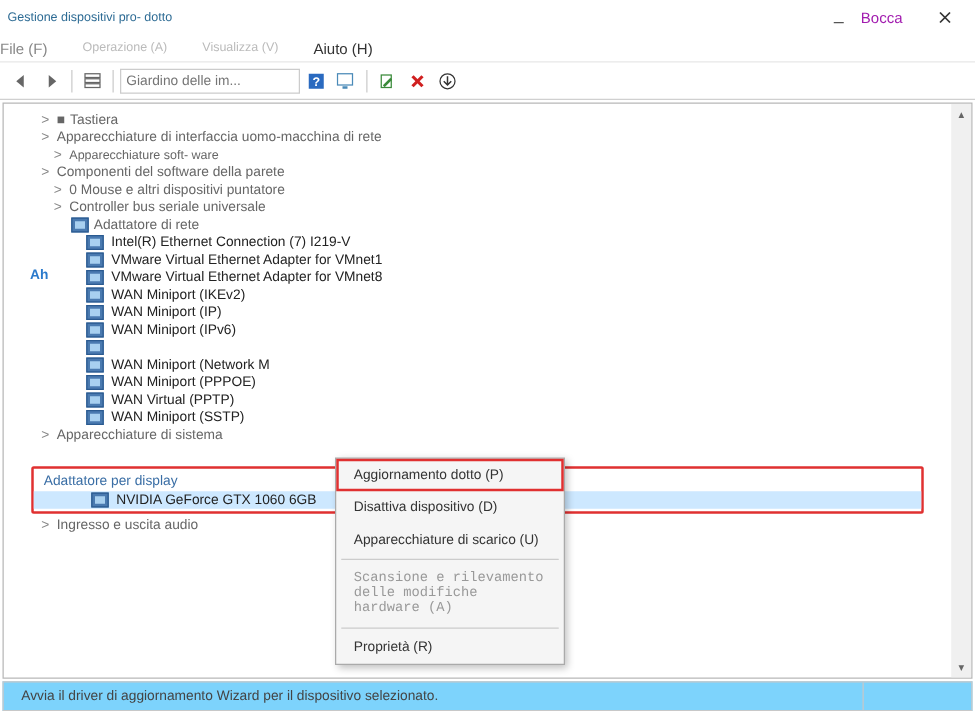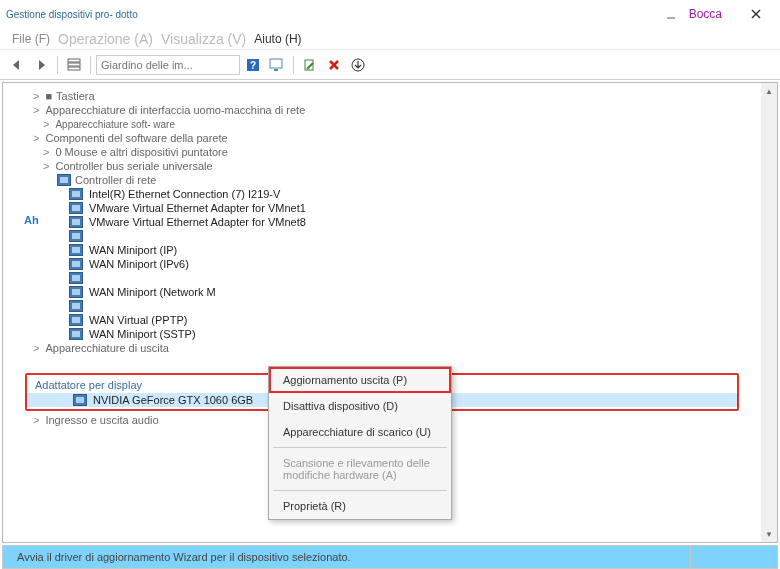--- a/index.html
+++ b/index.html
@@ -5,23 +5,23 @@
 * { margin:0; padding:0; box-sizing:border-box; font-family:"Segoe UI",Tahoma,sans-serif; }
 body { width:780px; height:569px; background:#fff; overflow:hidden; position:relative; font-size:12px; }
 
 .title-bar { height:28px; display:flex; align-items:center; padding:0 6px; color:#666; }
 .title-text { color:#2d6b94; font-size:10px; line-height:11px; max-width:140px; flex:0 0 auto; }
 .title-spacer { flex:1; }
 .title-user { color:#a21caf; font-size:12px; margin-right:16px; }
 .title-btn { width:36px; height:28px; display:flex; align-items:center; justify-content:center; cursor:pointer; }
 .title-btn svg { width:12px; height:12px; }
 
-.menu-bar { height:22px; display:flex; align-items:center; gap:8px; padding:0 12px; color:#888; font-size:12px; border-bottom:1px solid #e8e8e8; }
+.menu-bar { height:22px; display:flex; align-items:center; gap:28px; padding:0 0; color:#888; font-size:12px; border-bottom:1px solid #e8e8e8; }
 .menu-item { cursor:pointer; }
-.menu-item.dim { color:#bbb; font-size:14px; }
+.menu-item.dim { color:#bbb; font-size:10px; }
 .menu-item.active { color:#333; }
 
 .tool-bar { height:30px; display:flex; align-items:center; gap:2px; padding:0 6px; border-bottom:1px solid #d0d0d0; }
 .tool-btn { width:22px; height:22px; display:flex; align-items:center; justify-content:center; cursor:pointer; border:1px solid transparent; }
 .tool-sep { width:1px; height:18px; background:#ccc; margin:0 3px; }
 .tool-input { height:20px; border:1px solid #ccc; padding:0 4px; font-size:11px; color:#aaa; width:144px; }
 
 .tree-area { position:absolute; top:82px; left:2px; right:2px; bottom:26px; border:1px solid #b8b8b8; overflow:hidden; }
 .tree-scroll { position:absolute; right:0; top:0; bottom:0; width:16px; background:#f0f0f0; }
 .tree-scroll .arrow { position:absolute; width:16px; height:16px; display:flex; align-items:center; justify-content:center; font-size:9px; color:#666; }
@@ -36,21 +36,21 @@
 .dev-icon { width:14px; height:12px; background:#4a7ab0; border:1px solid #2a5a90; display:inline-block; position:relative; }
 .dev-icon:after { content:""; position:absolute; inset:2px; background:#a8d0f0; }
 
 .hl-red { border:2px solid #e03030; border-radius:2px; }
 .section-head { padding:2px 0 2px 28px; color:#3a6ea5; font-size:11px; }
 .section-hl { margin:2px 22px 2px 22px; }
 
 .ctx-menu { position:absolute; left:268px; top:366px; width:184px; background:#f5f5f5; border:1px solid #aaa; box-shadow:2px 2px 6px rgba(0,0,0,0.25); }
 .ctx-item { padding:5px 12px; font-size:11px; color:#333; cursor:pointer; border:2px solid transparent; }
 .ctx-item.hl { border:2px solid #e03030; }
-.ctx-item.dim { color:#999; }
+.ctx-item.dim { color:#999;font-family:Liberation Mono, monospace; }
 .ctx-sep { height:1px; background:#ccc; margin:2px 4px; }
 
 .status-bar { position:absolute; bottom:0; left:2px; right:2px; height:24px; border:1px solid #c8c8c8; display:flex; align-items:center; padding:0 6px; font-size:11px; color:#444; background:#7dd3fc; }
 .status-seg { border-right:1px solid #c8c8c8; height:100%; display:flex; align-items:center; padding:0 8px; flex:1; }
 .status-seg.last { flex:0 0 80px; border-right:none; }
 
 .ah-badge { position:absolute; left:24px; top:214px; color:#2a7acc; font-size:11px; font-weight:bold; }
 </style>
 </head>
 <body>
@@ -153,68 +153,70 @@
     <div class="tree-row" style="padding-left:40px">
         <span class="exp">&gt;</span>
         <span>0 Mouse e altri dispositivi puntatore</span>
       </div>
     <div class="tree-row" style="padding-left:40px">
         <span class="exp">&gt;</span>
         <span>Controller bus seriale universale</span>
       </div>
     <div class="tree-row" style="padding-left:54px;display:flex;align-items:center;gap:4px">
         <span class="dev-icon"></span>
-        <span>Controller di rete</span>
+        <span>Adattatore di rete</span>
       </div>
     <div id="net-list">
         <div class="device-row">
           <span class="dev-icon"></span>
           <span>Intel(R) Ethernet Connection (7) I219-V</span>
         </div>
         <div class="device-row">
           <span class="dev-icon"></span>
           <span>VMware Virtual Ethernet Adapter for VMnet1</span>
         </div>
         <div class="device-row">
           <span class="dev-icon"></span>
           <span>VMware Virtual Ethernet Adapter for VMnet8</span>
         </div>
         <div class="device-row">
           <span class="dev-icon"></span>
+          <span>WAN Miniport (IKEv2)</span>
         </div>
         <div class="device-row">
           <span class="dev-icon"></span>
           <span>WAN Miniport (IP)</span>
         </div>
         <div class="device-row">
           <span class="dev-icon"></span>
           <span>WAN Miniport (IPv6)</span>
         </div>
         <div class="device-row">
           <span class="dev-icon"></span>
         </div>
         <div class="device-row">
           <span class="dev-icon"></span>
           <span>WAN Miniport (Network M</span>
         </div>
         <div class="device-row">
           <span class="dev-icon"></span>
+          <span>WAN Miniport (PPPOE)</span>
         </div>
         <div class="device-row">
           <span class="dev-icon"></span>
           <span>WAN Virtual (PPTP)</span>
         </div>
         <div class="device-row">
           <span class="dev-icon"></span>
           <span>WAN Miniport (SSTP)</span>
         </div>
       </div>
     <div class="tree-row">
         <span class="exp">&gt;</span>
-        <span>Apparecchiature di uscita</span>
+        <span>Apparecchiature di sistema</span>
       </div>
 
     <div class="section-hl hl-red" style="padding:2px 0;margin-top:18px;">
       <div class="section-head" style="padding-left:8px">Adattatore per display</div>
       <div class="device-row sel" style="padding-left:46px">
           <span class="dev-icon"></span>
           <span>NVIDIA GeForce GTX 1060 6GB</span>
         </div>
     </div>
 
@@ -225,21 +227,21 @@
   </div>
   <div class="tree-scroll">
     <div class="arrow up">▴</div>
     <div class="arrow down">▾</div>
   </div>
 </div>
 
 <div class="ah-badge">Ah</div>
 
 <div class="ctx-menu">
-  <div class="ctx-item hl">Aggiornamento uscita (P)</div>
+  <div class="ctx-item hl">Aggiornamento dotto (P)</div>
   <div class="ctx-item">Disattiva dispositivo (D)</div>
   <div class="ctx-item">Apparecchiature di scarico (U)</div>
   <div class="ctx-sep"></div>
   <div class="ctx-item dim">Scansione e rilevamento delle modifiche hardware (A)</div>
   <div class="ctx-sep"></div>
   <div class="ctx-item">Proprietà (R)</div>
 </div>
 
 <div class="status-bar">
   <div class="status-seg">Avvia il driver di aggiornamento Wizard per il dispositivo selezionato.</div>

